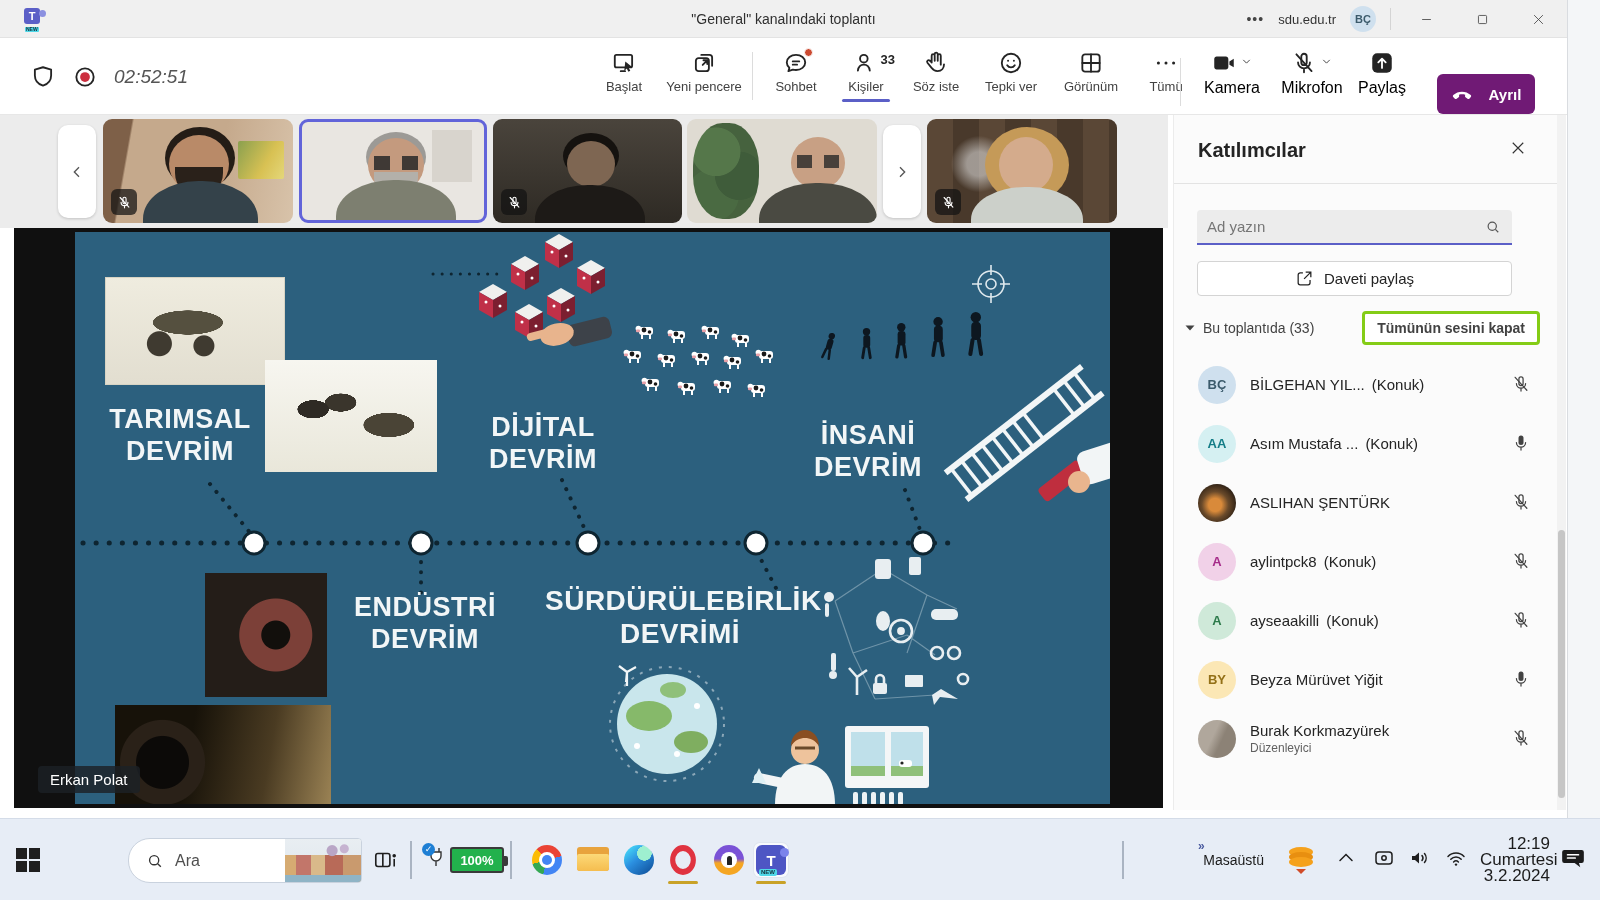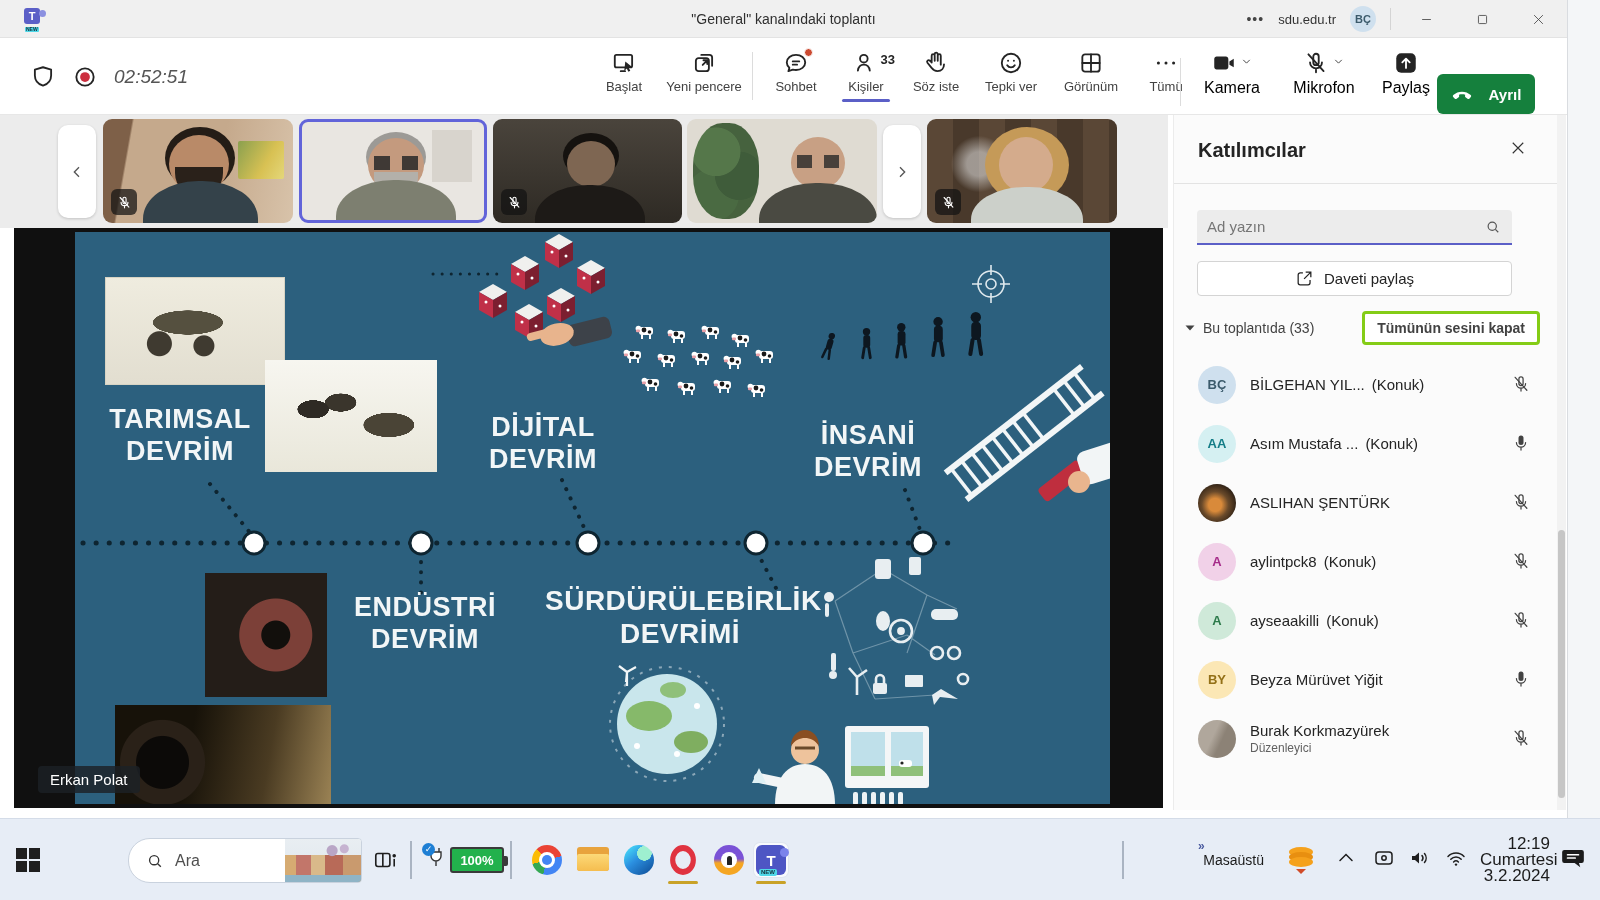--- a/index.html
+++ b/index.html
@@ -39,27 +39,27 @@
   .tbtn { display:flex; flex-direction:column; align-items:center; gap:3px; width:72px;
     padding-top:4px; cursor:pointer; position:relative;}
   .tbtn .lbl { font-size:13px; color:#424242; white-space:nowrap; }
   .tbtn.narrow { width:62px; }
   .vsep { width:1px; height:48px; background:#dcdcdc; margin:6px 4px 0; }
   .badge33 { position:absolute; top:6px; right:2px; font-size:13px; font-weight:bold; color:#242424;}
   .reddot { position:absolute; top:2px; right:14px; width:9px; height:9px; border-radius:50%;
     background:#cc4a31; border:1.5px solid #fff;}
   .active-underline { position:absolute; bottom:-8px; width:48px; height:3px; border-radius:2px;
     background:#5b5fc7; }
-  .tright { position:absolute; left:1192px; top:8px; display:flex; align-items:flex-start; gap:12px; }
+  .tright { position:absolute; left:1192px; top:8px; display:flex; align-items:flex-start; gap:0; }
   .devbtn { display:flex; flex-direction:column; align-items:center; gap:3px; width:80px; padding-top:4px; cursor:pointer;}
   .devrow { display:flex; align-items:center; gap:3px; }
   .chev svg { width:13px; height:13px; stroke:#444; fill:none; stroke-width:1.8;}
   .sharebtn { width:60px; }
   .leave { position:absolute; left:1437px; top:56px; transform:translateY(-50%); width:98px; height:40px;
-    background:#15803d; border-radius:6px; display:flex; align-items:center; justify-content:center;
+    background:#701a75; border-radius:6px; display:flex; align-items:center; justify-content:center;
     gap:16px; color:#fff; font-size:15px; font-weight:bold; cursor:pointer;}
   .leave svg { width:22px; height:22px; }
 
   
   .strip { position:absolute; left:0; top:115px; width:1168px; height:113px; background:#ececec; }
   .navbtn { position:absolute; top:10px; width:38px; height:93px; background:#fff; border-radius:10px;
     box-shadow:0 1px 3px rgba(0,0,0,.18); display:flex; align-items:center; justify-content:center; cursor:pointer;}
   .navbtn svg { width:16px; height:16px; stroke:#555; fill:none; stroke-width:2;}
   .vt { position:absolute; top:4px; height:104px; border-radius:9px; overflow:hidden; background:#999; }
   .vt.active { border:3px solid #6264d9; }

